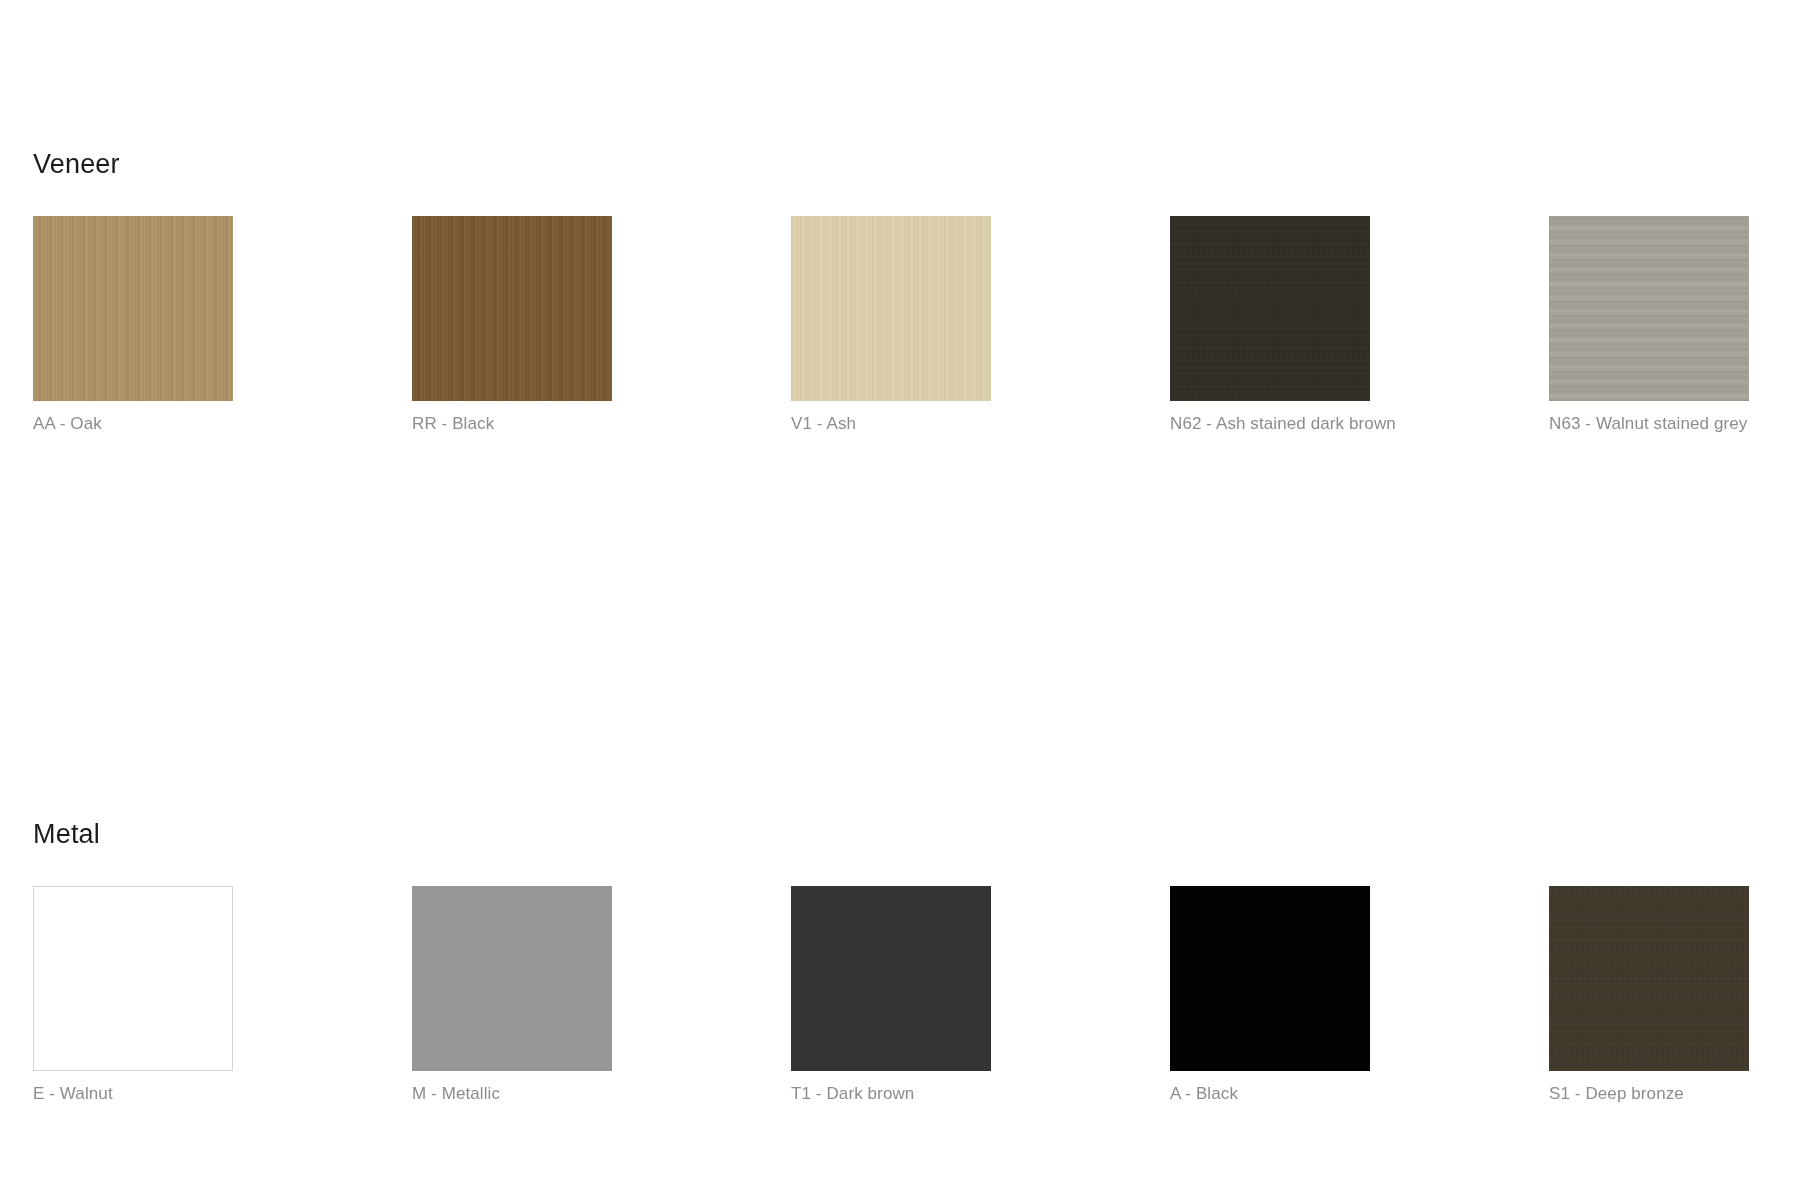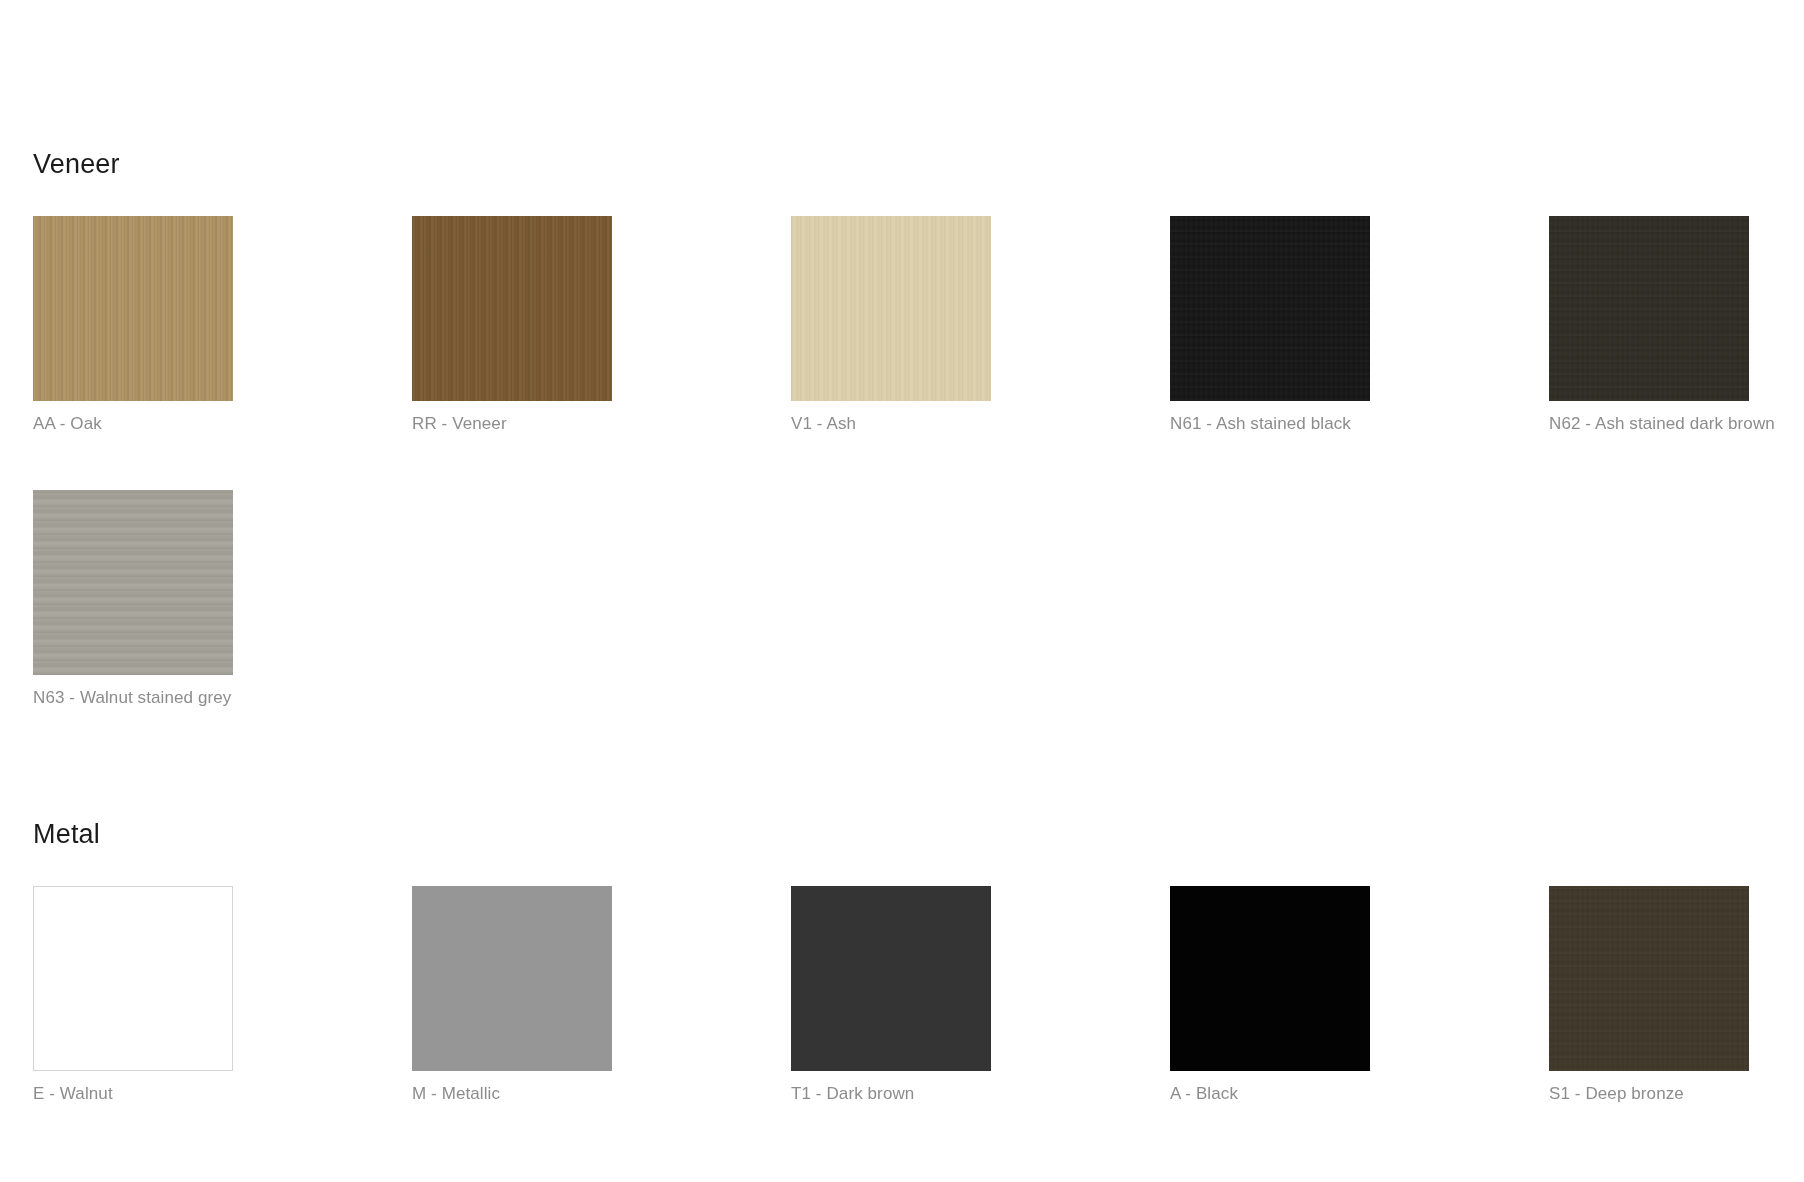--- a/index.html
+++ b/index.html
@@ -147,32 +147,28 @@
     <h2 class="section-title">Veneer</h2>
     <div class="swatch-grid">
 
       <div class="swatch-cell">
         <span class="swatch-chip grain-vertical" id="chip-v0" style="background-color: rgb(176, 148, 100);"></span>
         <div class="swatch-label">AA - Oak</div>
       </div>
 
       <div class="swatch-cell">
         <span class="swatch-chip grain-vertical" id="chip-v1" style="background-color: rgb(122, 90, 51);"></span>
-        <div class="swatch-label">RR - Veneer</div>
+        <div class="swatch-label">RR - Black</div>
       </div>
 
       <div class="swatch-cell">
         <span class="swatch-chip grain-vertical-soft" id="chip-v2" style="background-color: rgb(221, 208, 171);"></span>
         <div class="swatch-label">V1 - Ash</div>
       </div>
 
-      <div class="swatch-cell">
-        <span class="swatch-chip grain-faint" id="chip-v3" style="background-color: rgb(20, 20, 20);"></span>
-        <div class="swatch-label">N61 - Ash stained black</div>
-      </div>
 
       <div class="swatch-cell">
         <span class="swatch-chip grain-faint" id="chip-v4" style="background-color: rgb(46, 42, 34);"></span>
         <div class="swatch-label">N62 - Ash stained dark brown</div>
       </div>
 
       <div class="swatch-cell">
         <span class="swatch-chip grain-horizontal" id="chip-v5" style="background-color: rgb(166, 163, 154);"></span>
         <div class="swatch-label">N63 - Walnut stained grey</div>
       </div>

